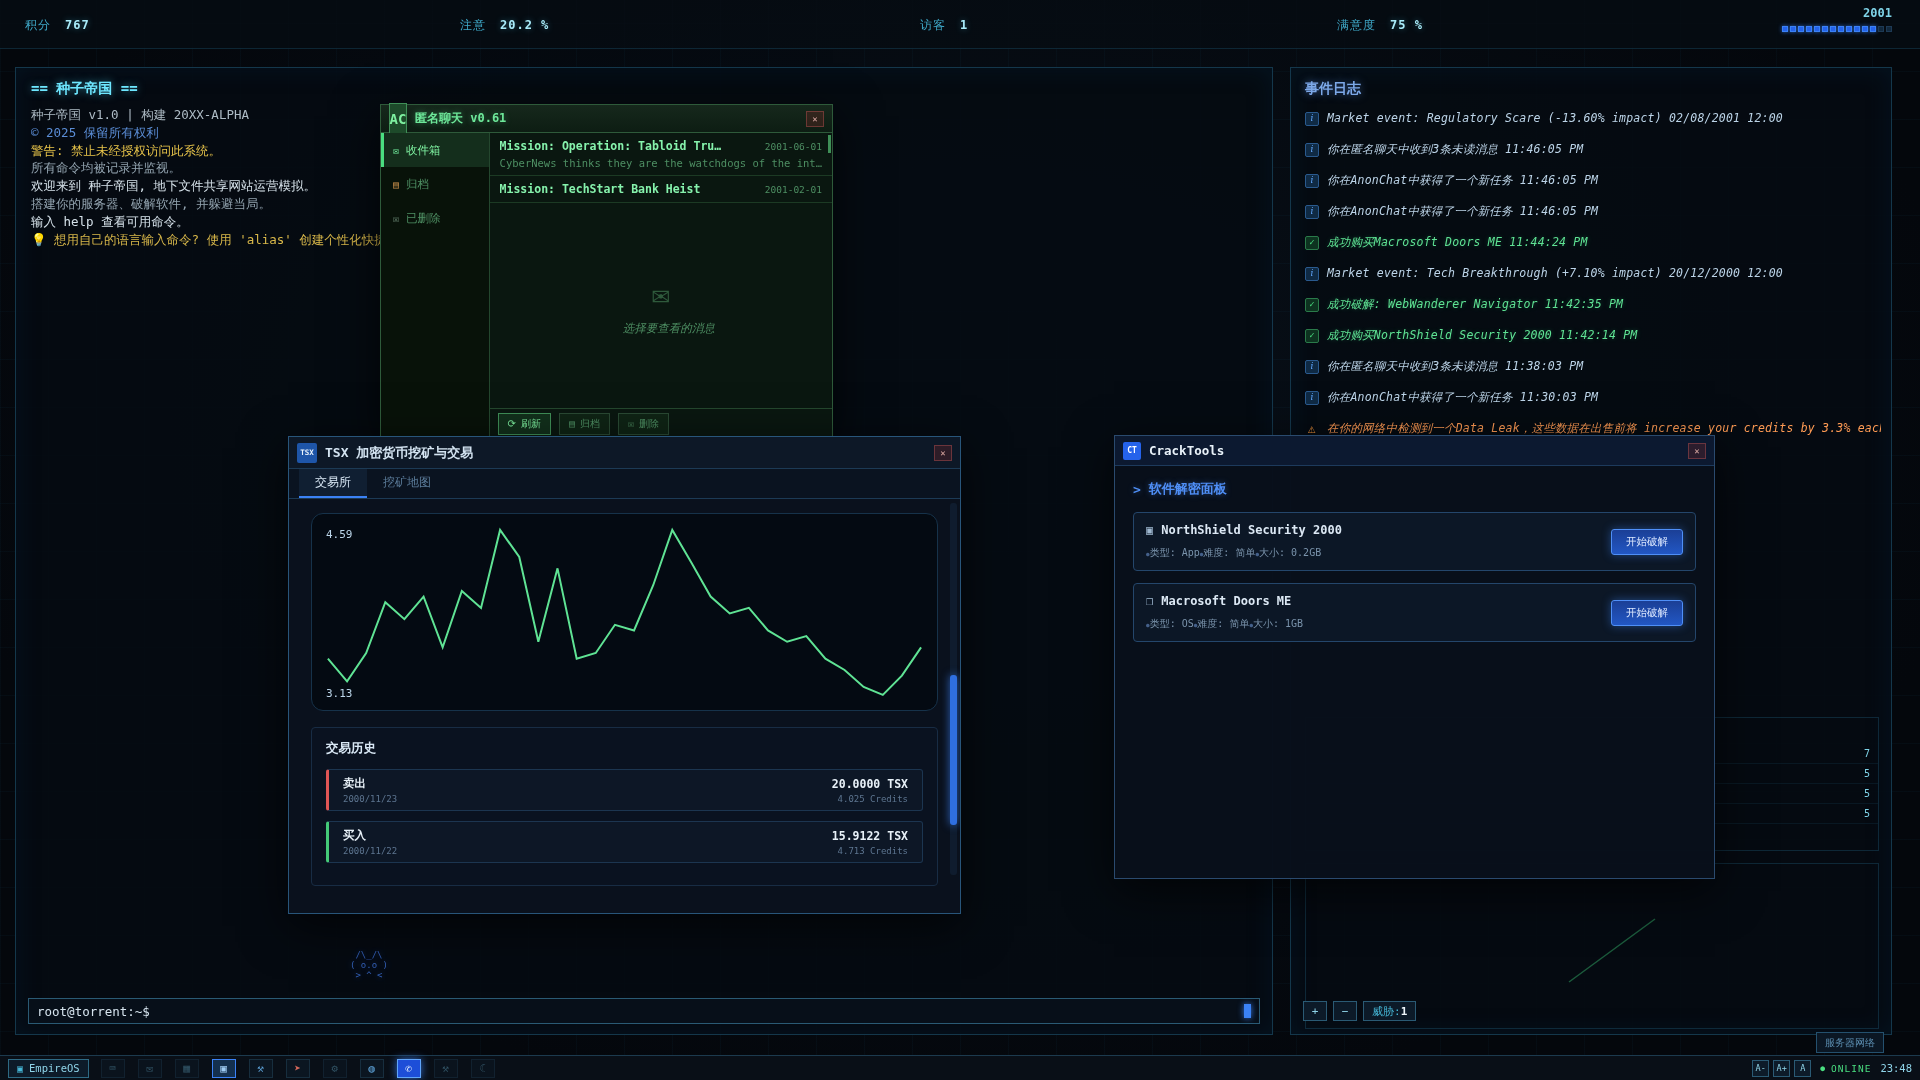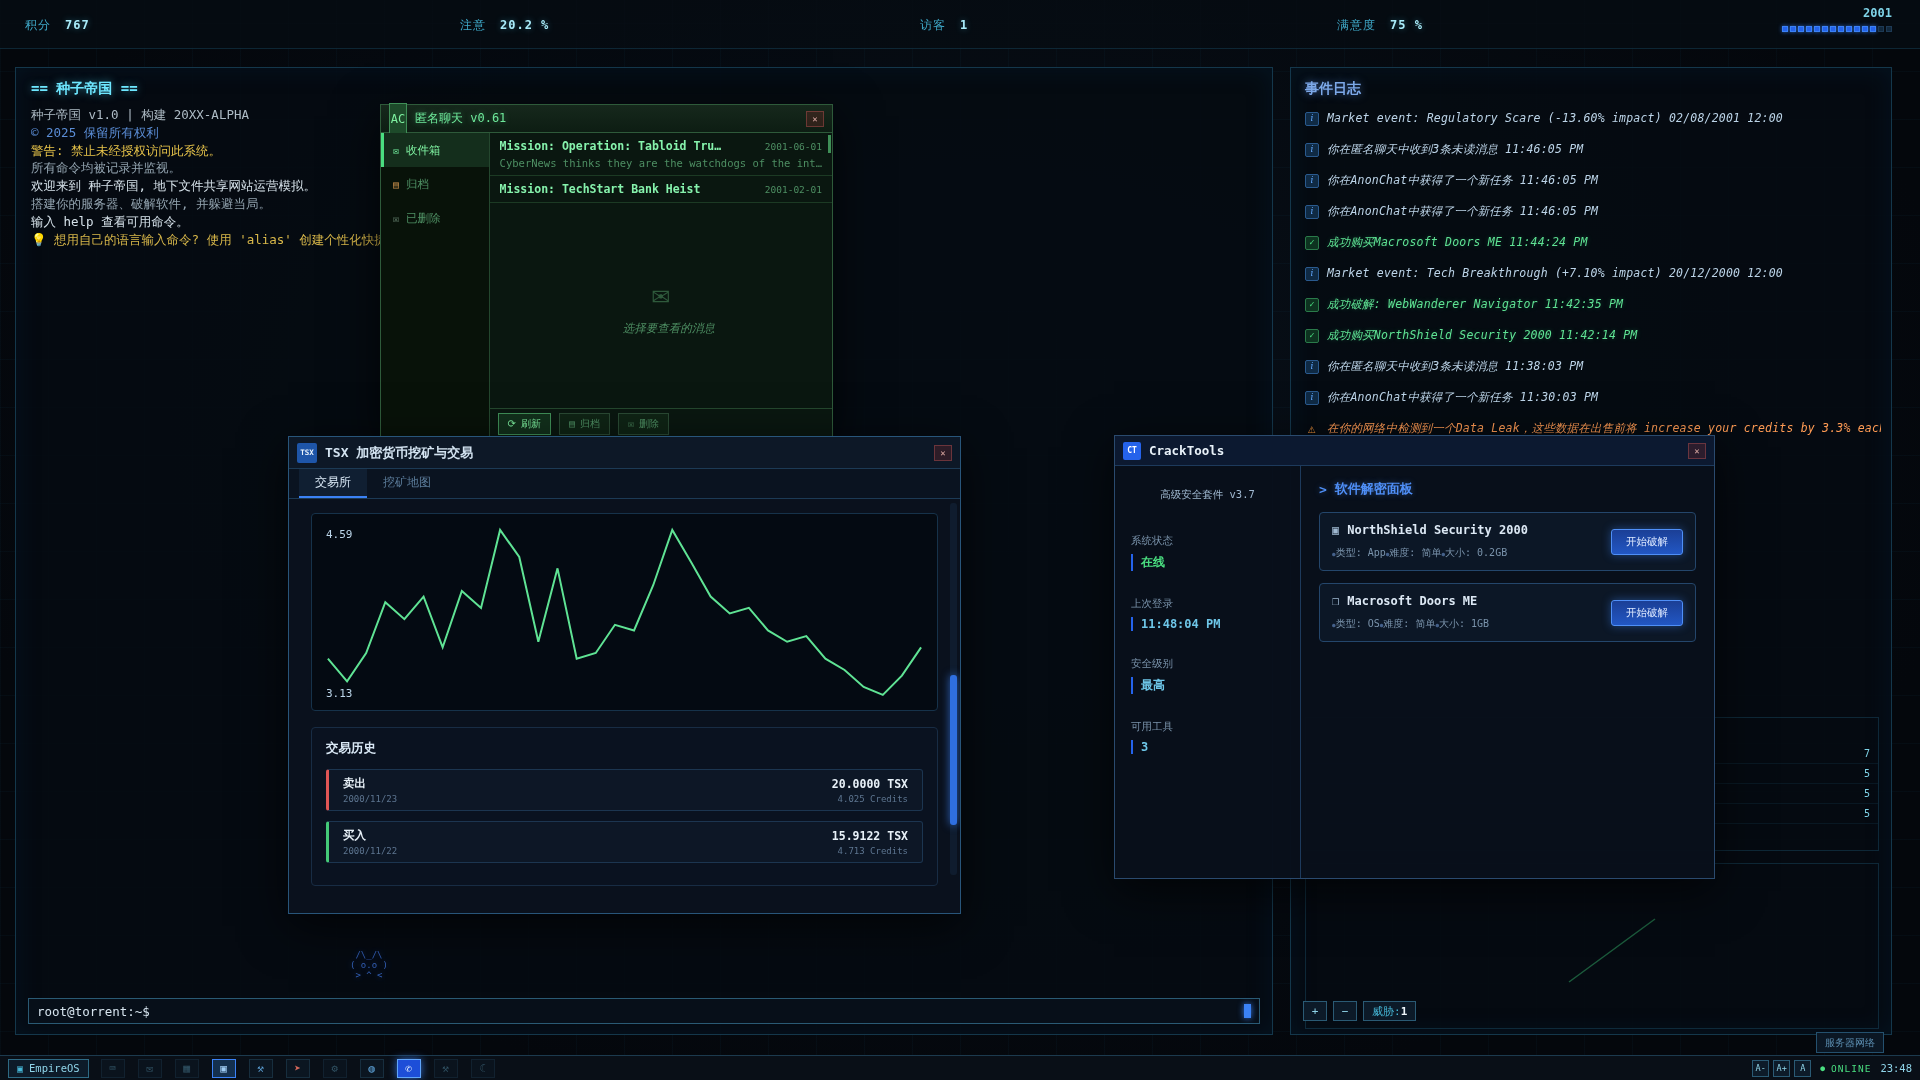--- a/index.html
+++ b/index.html
@@ -60,22 +60,22 @@
 .threat-label{color:#46b8d8;}
 .threat-value{color:#eef6fb;font-weight:bold;}
 .server-network{position:absolute;left:1816px;top:1032px;height:21px;padding:0 8px;font-size:10px;color:#5b8db0;border:1px solid #24506e;background:#0b1724;z-index:20;cursor:pointer;font-family:inherit;}
 
 .window{position:absolute;box-shadow:0 12px 44px rgba(0,0,0,.65);}
 .titlebar{display:flex;align-items:center;gap:8px;padding:0 8px;cursor:move;}
 .win-close{margin-left:auto;width:18px;height:16px;display:flex;align-items:center;justify-content:center;font-size:9px;color:#d8a6a0;background:rgba(130,40,40,.28);border:1px solid rgba(200,90,90,.4);cursor:pointer;font-family:inherit;}
 
 .chat-window{left:380px;top:104px;width:453px;height:334px;background:#0a1710;border:1px solid #2e5a3a;z-index:30;}
 .chat-titlebar{height:28px;background:linear-gradient(180deg,#16281c,#0d1d13);border-bottom:1px solid #2e5a3a;}
-.chat-badge{width:18px;height:32px;background:#1d4a2a;border:1px solid #3f8f57;color:#7ef0a0;font-size:12px;font-weight:normal;display:flex;align-items:center;justify-content:center;}
-.chat-title{color:#6ee89a;font-size:12px;font-weight:normal;text-shadow:0 0 6px rgba(80,230,140,.4);}
+.chat-badge{width:18px;height:32px;background:#1d4a2a;border:1px solid #3f8f57;color:#7ef0a0;font-size:14px;font-weight:bold;display:flex;align-items:center;justify-content:center;}
+.chat-title{color:#6ee89a;font-size:12px;font-weight:bold;text-shadow:0 0 6px rgba(80,230,140,.4);}
 .chat-body{display:flex;height:305px;}
 .chat-sidebar{width:112px;background:#081209;border-right:1px solid #24472e;}
 .chat-tab{height:34px;display:flex;align-items:center;gap:7px;padding:0 9px;font-size:11.5px;color:#4e8f63;cursor:pointer;border-left:3px solid transparent;}
 .chat-tab.active{background:#142e1c;color:#7ef0a0;border-left-color:#4ade80;}
 .chat-tab-ic{font-size:10px;}
 .chat-main{flex:1;display:flex;flex-direction:column;position:relative;}
 .chat-msg{padding:6px 10px;border-bottom:1px solid #1c3a24;cursor:pointer;}
 .chat-msg-hd{display:flex;justify-content:space-between;align-items:baseline;gap:8px;}
 .chat-sj{color:#86f2ac;font-size:11.5px;font-weight:bold;white-space:nowrap;overflow:hidden;}
 .chat-dt{color:#4e8f63;font-size:9.5px;flex:0 0 auto;}
@@ -89,21 +89,21 @@
 .chat-scroll{position:absolute;right:1px;top:2px;width:3px;height:18px;background:#3f8f57;cursor:pointer;}
 
 .tsx-window{left:288px;top:436px;width:673px;height:478px;background:#0a111d;border:1px solid #28557a;z-index:40;overflow:hidden;}
 .tsx-titlebar{height:32px;background:#0d1827;border-bottom:1px solid #1c3a55;}
 .tsx-badge{width:20px;height:20px;background:#1e55a8;color:#eaf3fc;font-size:7.5px;font-weight:bold;display:flex;align-items:center;justify-content:center;border-radius:2px;}
 .tsx-title{color:#d4e4f2;font-size:13px;font-weight:bold;}
 .tsx-tabs{height:30px;background:#0a1320;border-bottom:1px solid #1c3a55;display:flex;padding-left:10px;}
 .tsx-tab{padding:0 16px;display:flex;align-items:center;font-size:12px;color:#5d7e9c;cursor:pointer;border-bottom:2px solid transparent;}
 .tsx-tab.active{color:#d9e8f5;background:#101f32;border-bottom-color:#3b82f6;}
 .tsx-content{padding:14px 22px 0 22px;position:relative;}
-.chart-box{position:relative;height:198px;background:#040a12;border:1px solid #16324a;border-radius:4px;overflow:hidden;}
+.chart-box{position:relative;height:198px;background:#040a12;border:1px solid #16324a;border-radius:12px;overflow:hidden;}
 .chart-box svg{position:absolute;inset:0;}
 .chart-max{position:absolute;left:14px;top:14px;font-size:11px;color:#bcd6ea;}
 .chart-min{position:absolute;left:14px;bottom:10px;font-size:11px;color:#bcd6ea;}
 .history-box{margin-top:16px;background:#0a1220;border:1px solid #182c44;border-radius:4px;padding:12px 14px;}
 .history-title{font-size:12.5px;font-weight:bold;color:#d9e8f5;margin-bottom:12px;}
 .trade{height:42px;background:#0d1726;border:1px solid #1c3550;border-radius:3px;display:flex;justify-content:space-between;align-items:center;padding:0 14px;margin-bottom:10px;}
 .trade.sell{border-left:3px solid #e05555;}
 .trade.buy{border-left:3px solid #44c978;}
 .trade-side{font-size:11.5px;font-weight:bold;color:#e8f1f8;}
 .trade-date{font-size:9px;color:#5d7590;margin-top:3px;}
@@ -400,41 +400,20 @@
     <div class="tsx-scroll-thumb"></div>
   </div>
 
   <div class="window crack-window">
     <div class="titlebar crack-titlebar">
       <span class="crack-badge">CT</span>
       <span class="crack-title">CrackTools</span>
       <button class="win-close">✕</button>
     </div>
     <div class="crack-body">
-      <div class="crack-sidebar">
-        <div class="crack-sub">高级安全套件 v3.7</div>
-        <div id="crack-stats">
-            <div class="crack-stat">
-              <div class="crack-stat-label">系统状态</div>
-              <div class="crack-stat-value" style="color: rgb(74, 222, 128);">在线</div>
-            </div>
-            <div class="crack-stat">
-              <div class="crack-stat-label">上次登录</div>
-              <div class="crack-stat-value" style="color: rgb(110, 198, 232);">11:48:04 PM</div>
-            </div>
-            <div class="crack-stat">
-              <div class="crack-stat-label">安全级别</div>
-              <div class="crack-stat-value" style="color: rgb(110, 198, 232);">最高</div>
-            </div>
-            <div class="crack-stat">
-              <div class="crack-stat-label">可用工具</div>
-              <div class="crack-stat-value" style="color: rgb(110, 198, 232);">3</div>
-            </div>
-          </div>
-      </div>
       <div class="crack-main">
         <div class="crack-header">
           <span>&gt;</span>
           <span>软件解密面板</span>
         </div>
         <div id="crack-items">
             <div class="crack-card">
               <div class="crack-nm-row">
                 <span class="crack-ic">▣</span>
                 <span class="crack-nm">NorthShield Security 2000</span>

